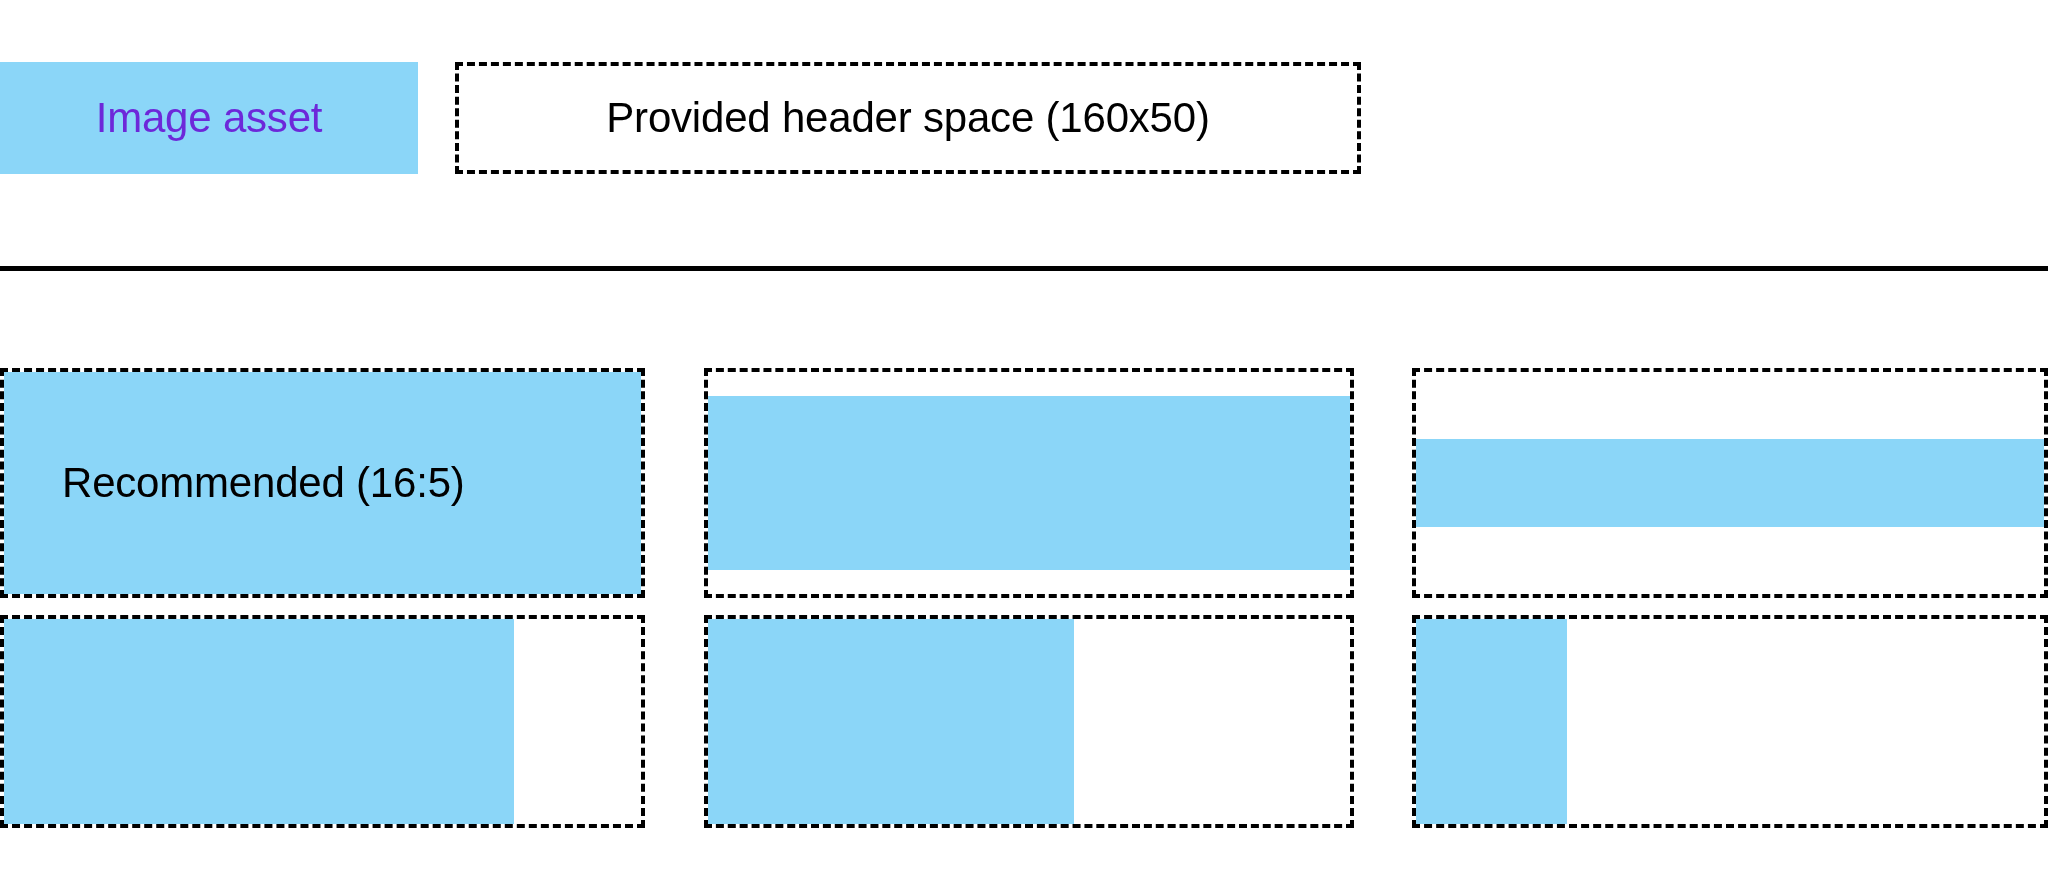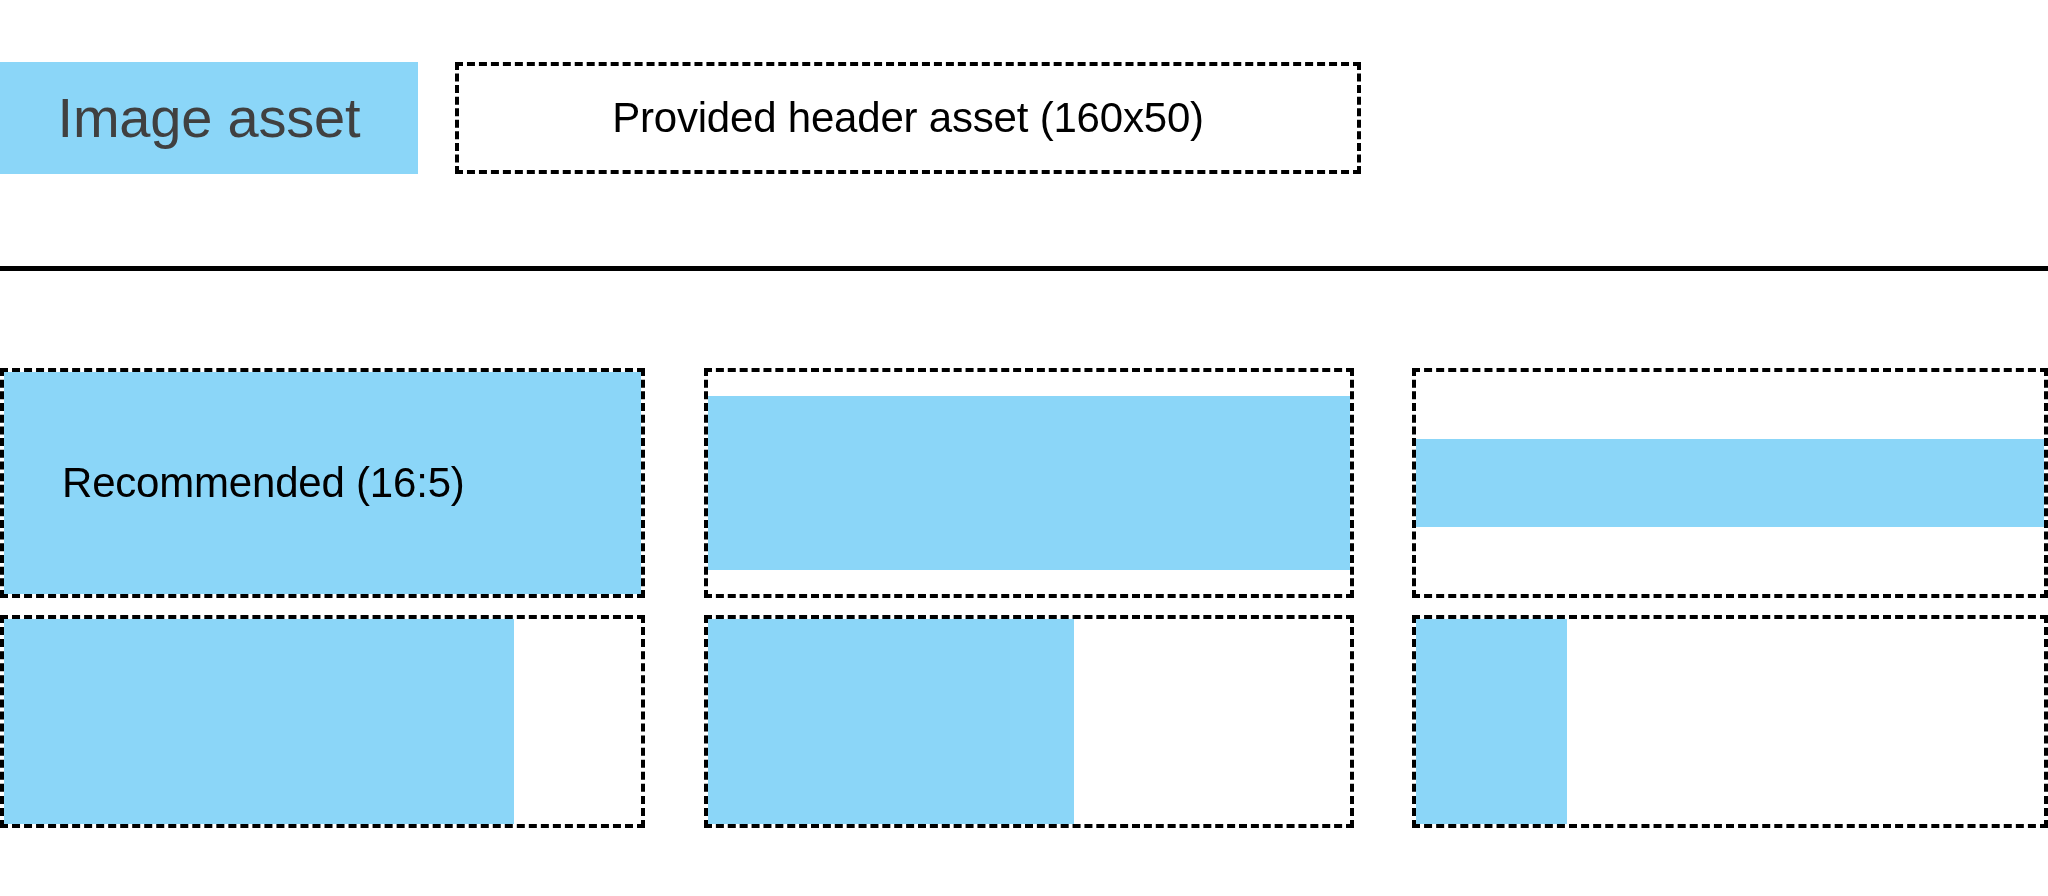--- a/index.html
+++ b/index.html
@@ -37,24 +37,24 @@
     left: 0;
     top: 0;
     width: 418px;
     height: 112px;
     background: #8BD6F8;
     display: flex;
     align-items: center;
     justify-content: center;
   }
   .image-asset-swatch .label {
-    font-size: 56px;
+    font-size: 42px;
     line-height: 1;
     letter-spacing: -0.2px;
-    color: #404040;
+    color: #6d28d9;
     white-space: nowrap;
   }
 
   .header-space-box {
     position: absolute;
     left: 455px;
     top: 0;
     width: 906px;
     height: 112px;
     box-sizing: border-box;
@@ -141,21 +141,21 @@
 
 <div id="canvas">
 
   <div class="header-row">
 
     <div class="image-asset-swatch" style="background: rgb(139, 214, 248);">
       <span class="label">Image asset</span>
     </div>
 
     <div class="header-space-box">
-      <span class="label">Provided header asset (160x50)</span>
+      <span class="label">Provided header space (160x50)</span>
     </div>
 
   </div>
 
   <div class="divider"></div>
 
   <div class="grid">
 
     <div class="ratio-row row-1">
 

